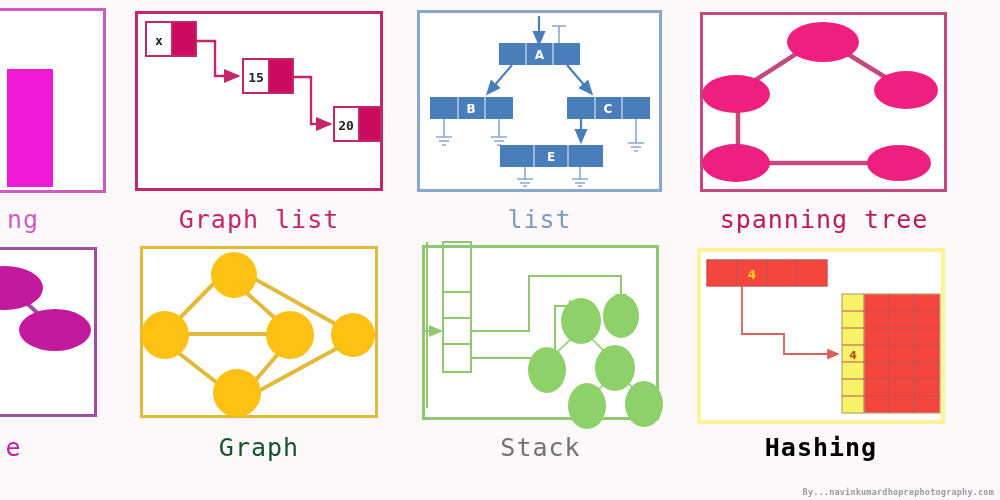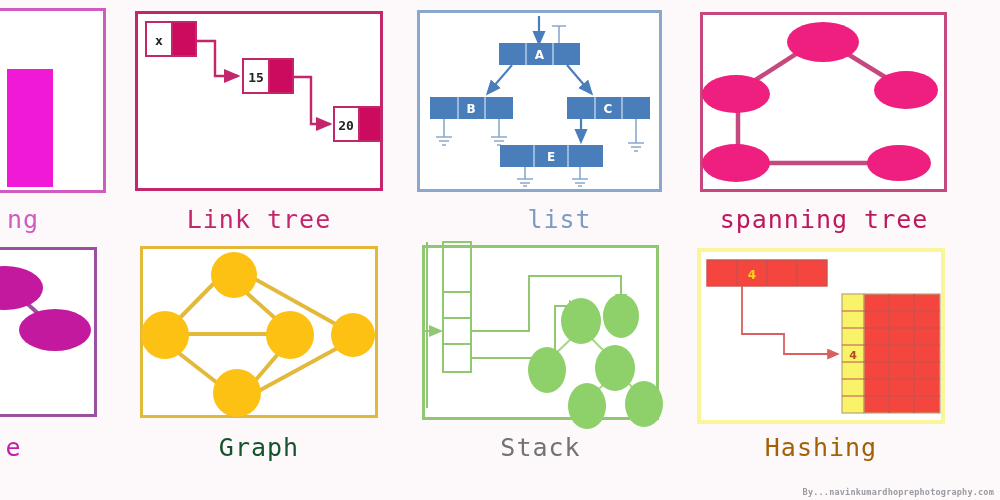--- a/index.html
+++ b/index.html
@@ -28,26 +28,26 @@
   #p-list     {left:417px; top:10px; width:245px; height:182px; border:3px solid #8aa8cc;}
   #p-spantree {left:700px; top:12px; width:247px; height:180px; border:3px solid #c4497f;}
   
   #p-tree     {left:-70px; top:247px;width:167px; height:170px; border:3px solid #9b4fa0;}
   #p-graph    {left:140px; top:246px;width:238px; height:172px; border:3px solid #e2b93b;}
   #p-stack    {left:422px; top:245px;width:237px; height:175px; border:3px solid #8fc870;}
   #p-hashing  {left:697px; top:248px;width:248px; height:176px; border:4px solid #fbf59a;}
 
   .lb-sorting {left:-60px; top:205px;width:166px;color:#d05ac0;}
   .lb-linklist{left:135px; top:205px;width:248px;color:#c3266a;}
-  .lb-list    {left:437px; top:205px;width:245px;color:#7d9bc1;}
+  .lb-list    {left:417px; top:205px;width:245px;color:#7d9bc1;}
   .lb-spantree{left:678px; top:205px;width:292px;color:#be185d;}
   .lb-tree    {left:-70px; top:433px;width:167px;color:#c01fa8;}
   .lb-graph   {left:140px; top:433px;width:238px;color:#14532d;}
   .lb-stack   {left:422px; top:433px;width:237px;color:#737373;}
-  .lb-hashing {left:697px; top:433px;width:248px;color:#a16207;}
+  .lb-hashing {left:697px; top:433px;width:248px;color:#000000;font-weight:bold;}
 </style>
 </head>
 <body>
 
 <div class="stage">
 
   <div class="panel" id="p-sorting">
     <svg width="160" height="179" viewBox="0 0 160 179">
       <rect x="6" y="110" width="44" height="66" fill="#f01ad6"></rect>
       <rect x="64" y="58" width="46" height="118" fill="#f01ad6"></rect>
@@ -77,21 +77,21 @@
       </g>
       <path d="M155,63 L173,63 L173,110 L192,110" fill="none" stroke="#c3266a" stroke-width="2.4" marker-end="url(#ar-ll)"></path>
 
       <g>
         <rect x="196" y="93" width="25" height="34" fill="#ffffff" stroke="#c3266a" stroke-width="2"></rect>
         <rect x="221" y="93" width="22" height="34" fill="#cc0a5e" stroke="#c3266a" stroke-width="2"></rect>
         <text x="208" y="116" font-family="DejaVu Sans Mono, monospace" font-size="13" font-weight="bold" fill="#222" text-anchor="middle">20</text>
       </g>
     </svg>
   </div>
-  <div class="label lb-linklist">Link tree</div>
+  <div class="label lb-linklist">Graph list</div>
 
   <div class="panel" id="p-list">
     <svg width="239" height="176" viewBox="0 0 239 176">
       <defs>
         <marker id="ar-bt" markerWidth="7" markerHeight="7" refX="5.5" refY="3" orient="auto">
           <path d="M0,0 L7,3 L0,6 z" fill="#4a7ebb"></path>
         </marker>
       </defs>
 
       <path d="M119,3 L119,30" fill="none" stroke="#4a7ebb" stroke-width="2.2" marker-end="url(#ar-bt)"></path>

